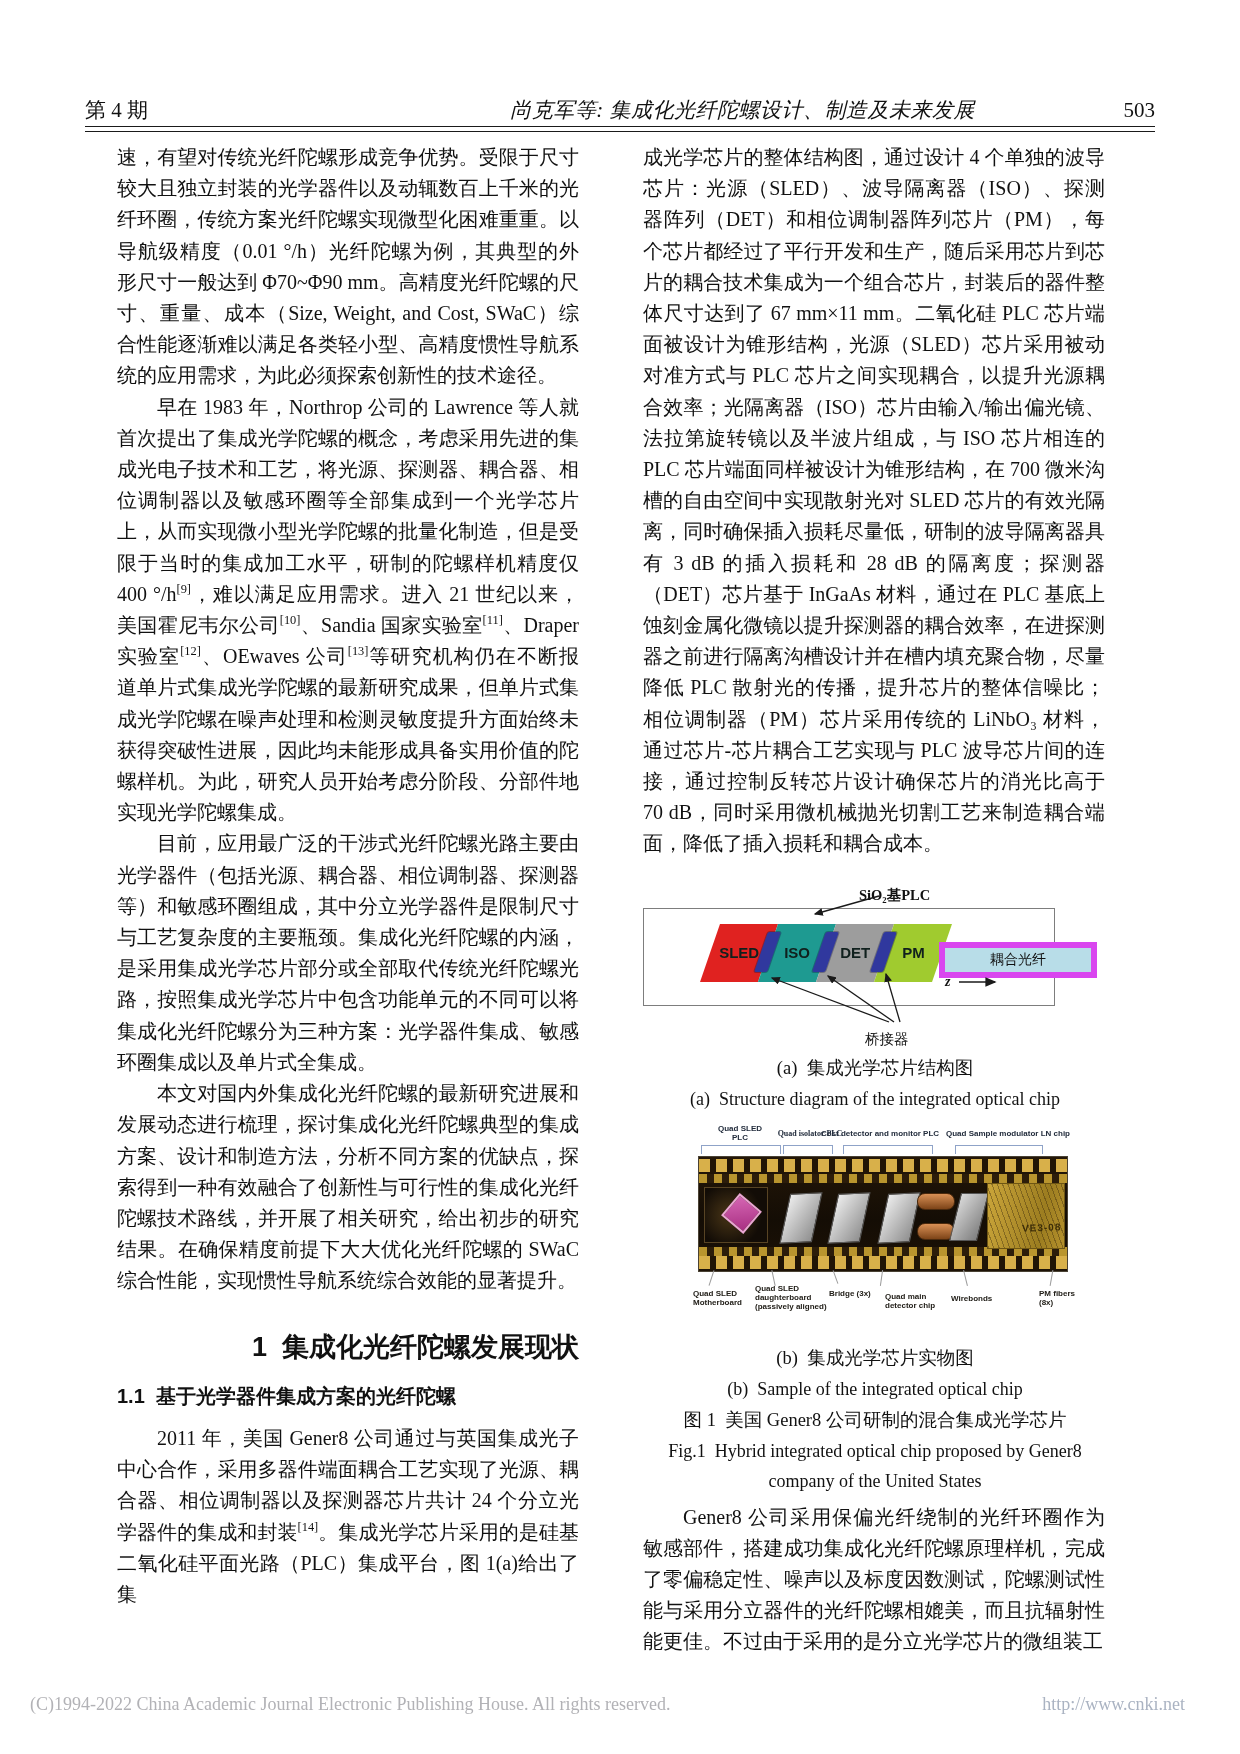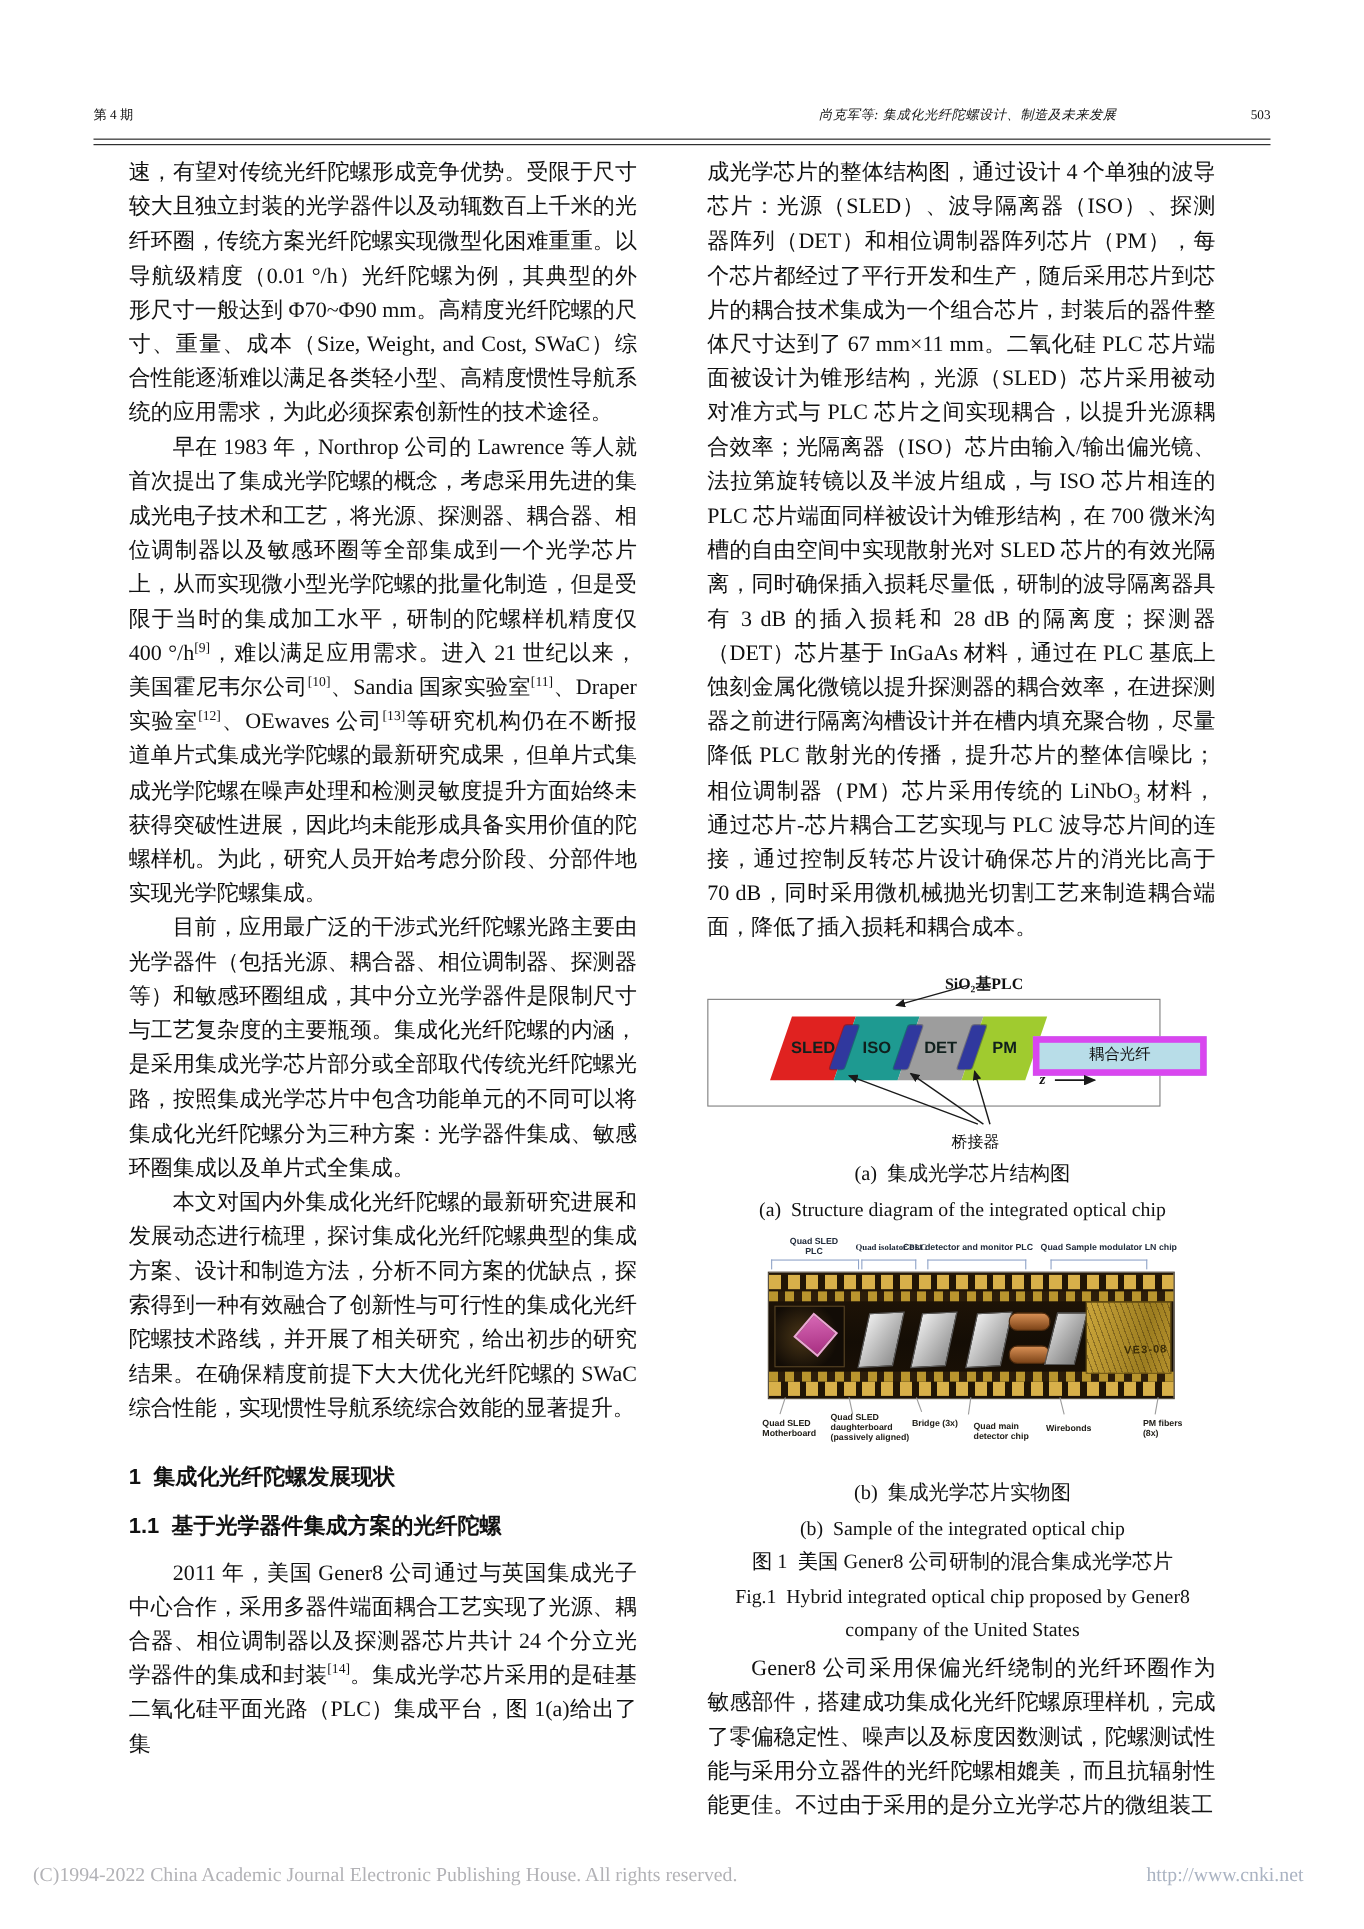--- a/index.html
+++ b/index.html
@@ -3,36 +3,36 @@
 <meta charset="utf-8">
 <style>
   html,body{margin:0;padding:0;background:#9a9a9a;}
   .page{
     position:relative; width:1240px; height:1754px; margin:0 auto;
     background:#ffffff; overflow:hidden;
     font-family:"Liberation Serif","DejaVu Serif",serif; color:#111;
   }
   
   .hdr{position:absolute; left:85px; right:85px; top:96px; height:26px;
-       display:flex; align-items:baseline; font-size:12px;}
+       display:flex; align-items:baseline; font-size:21px;gap:40px;}
   .hdr .issue{width:140px; text-align:left;}
   .hdr .rtitle{flex:1; text-align:right; letter-spacing:.5px;font-style:italic;}
   .hdr .pno{width:140px; text-align:right;}
   .hdr-rule{position:absolute; left:85px; right:85px; top:126px; height:4px;
             border-top:1.6px solid #1a1a1a; border-bottom:1.2px solid #1a1a1a;}
   
   .col{position:absolute; top:142px; width:462px; font-size:20px; line-height:31.2px;
        text-align:justify; text-justify:inter-ideograph;}
   .col-left{left:117px;}
   .col-right{left:643px;}
   p.para{margin:0; padding:0;}
   p.indent{text-indent:2em;}
   p.para sup{font-size:.62em; line-height:0;}
   h2.sec{font-family:"Liberation Sans","DejaVu Sans",sans-serif; font-weight:bold;
-         font-size:20px; margin:34px 0 20px 0; line-height:1.2; text-align:left;}
+         font-size:27px; margin:34px 0 20px 0; line-height:1.2; text-align:right;}
   h3.subsec{font-family:"Liberation Sans","DejaVu Sans",sans-serif; font-weight:bold;
             font-size:20px; margin:0 0 14px 0; line-height:1.3; text-align:left;}
   
   .fig-block{margin-top:24px;}
   .diagram{position:relative; width:462px; height:168px;}
   .plc-label{position:absolute; left:216px; top:-4px; font-size:14.5px; font-weight:bold;}
   .dbox{position:absolute; left:0; top:24px; width:410px; height:96px;
         border:1.4px solid #7d7d7d; background:#fff;}
   .chips{position:absolute; left:67px; top:40px; display:flex;}
   .chip{width:58px; height:58px; transform:skewX(-19deg);

